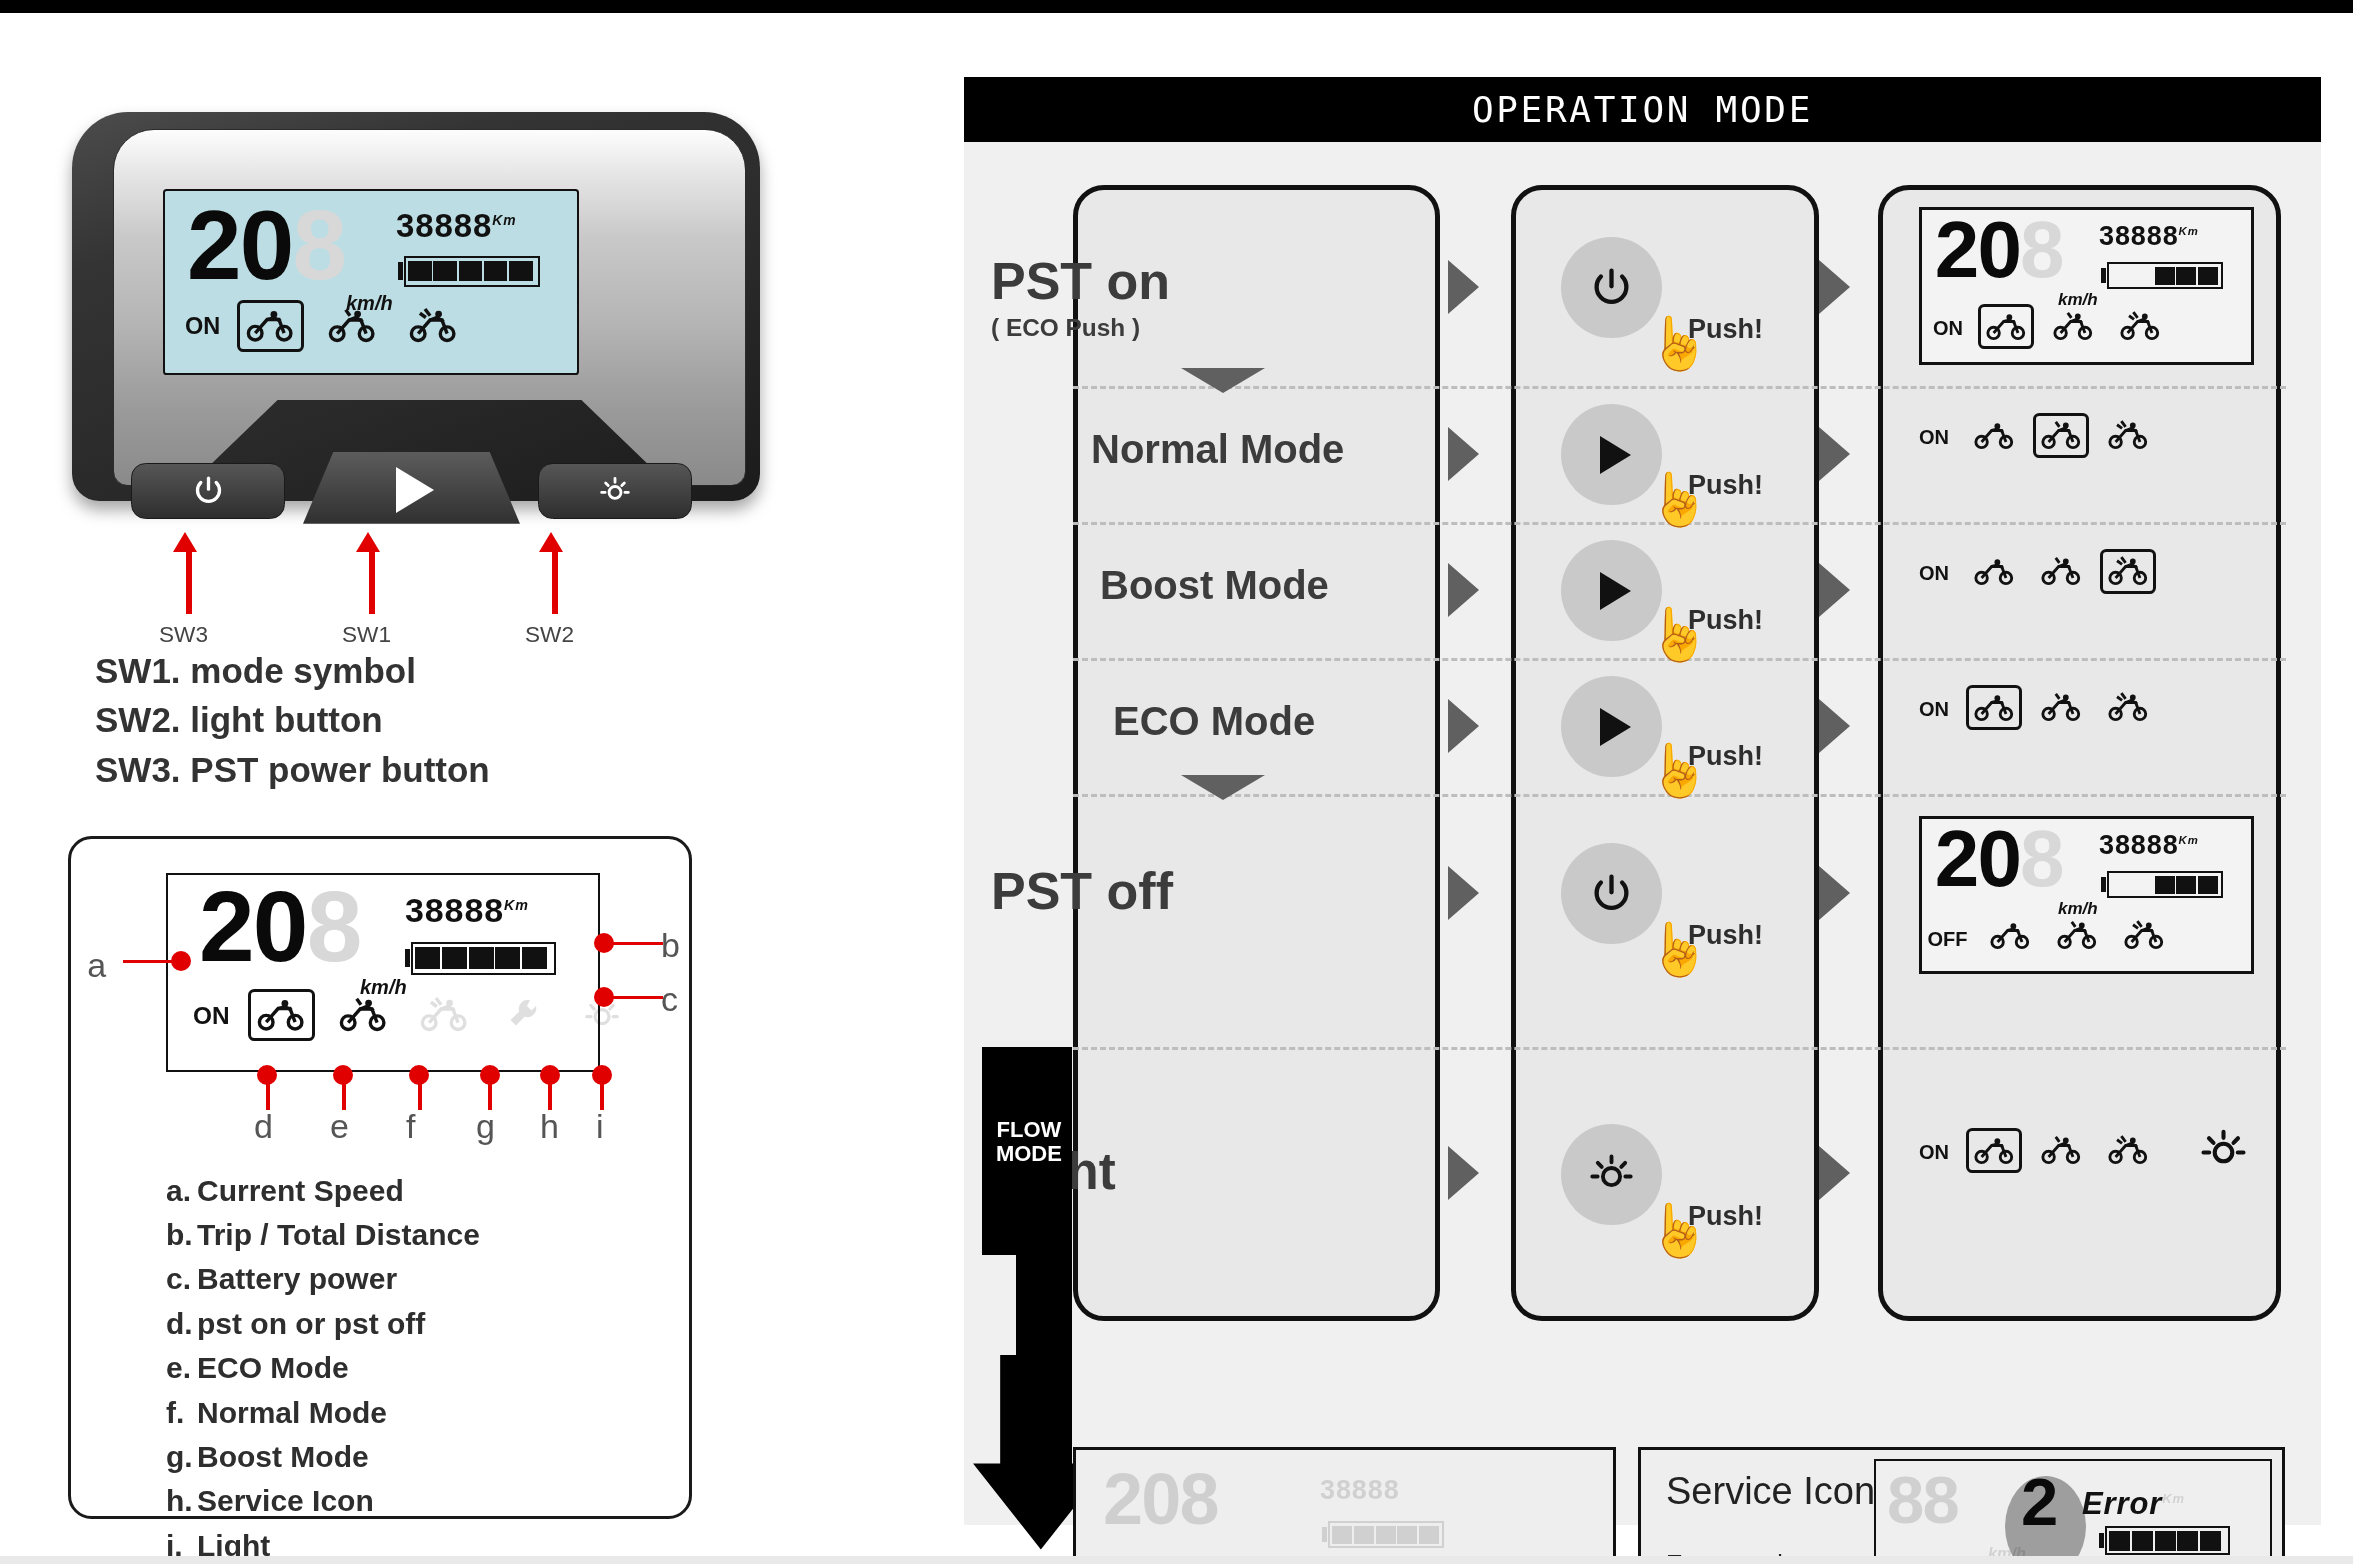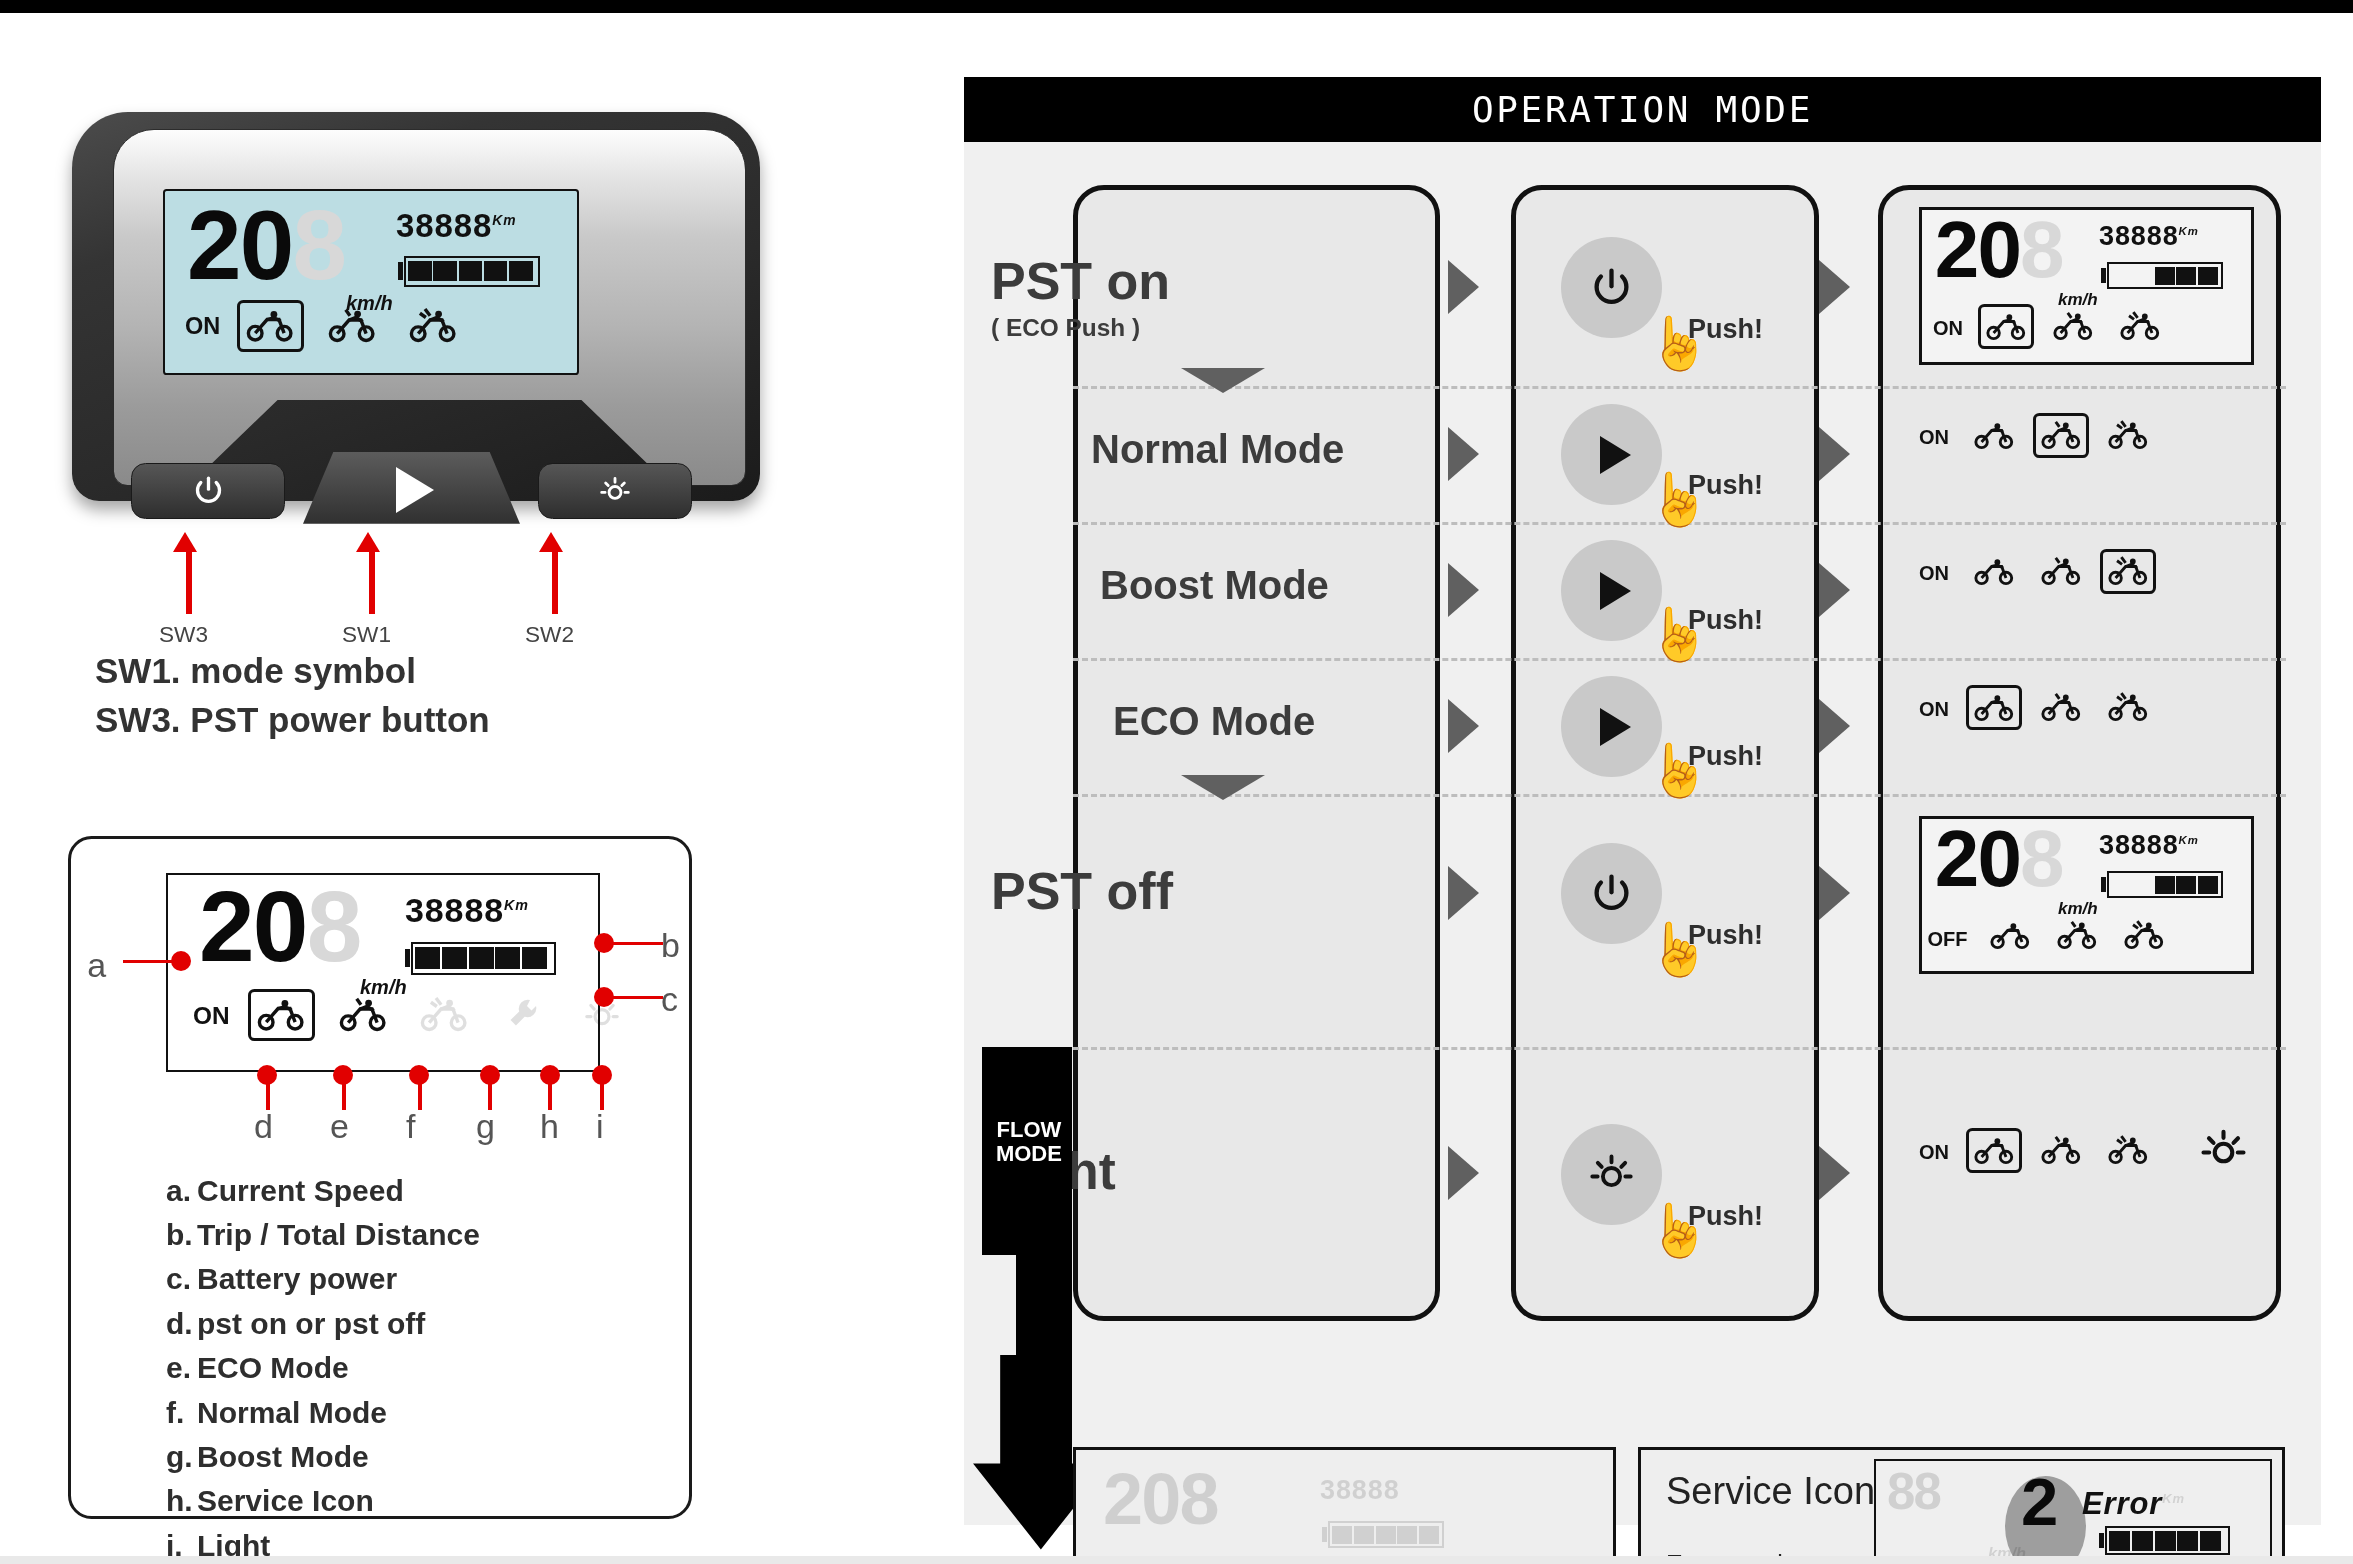--- a/index.html
+++ b/index.html
@@ -241,20 +241,21 @@
     <div class="arrow-head" style="left:302px; top:433px;"></div>
     <div class="sw-lbl" style="left:288px; top:523px;">SW1</div>
 
     <div class="arrow-up" style="left:498px; top:452px; height:63px;"></div>
     <div class="arrow-head" style="left:485px; top:433px;"></div>
     <div class="sw-lbl" style="left:471px; top:523px;">SW2</div>
   </div>
 
   <div class="sw-list">
     <div>SW1. mode symbol</div>
+    <div>SW2. light button</div>
     <div>SW3. PST power button</div>
   </div>
 
   <div class="legend-card">
     <div class="legend-lcd lcd">
       <div class="spd" style="left:31px; top:1.8px; font-size:100px; line-height:1;">
         <span>20</span><span class="ghost">8</span>
       </div>
       <div class="kmh" style="left:192px; top:101px; font-size:20px;">km/h</div>
       <div class="odo" style="left:237px; top:16.3px; font-size:34px;">
@@ -788,21 +789,21 @@
         </div>
 
       </div>
 
       <div class="servicebox">
         <div class="svc-title">Service Icon</div>
         <div class="errnum-lbl">Error number</div>
         <div class="leaderline" style="left:233px; top:119px; width:177px; transform:rotate(-17deg);"></div>
 
         <div class="lcd" style="position:absolute; left:233px; top:9px; width:398px; height:217px; border:2.7px solid #111; background:#efefef;">
-          <div class="spd faded" style="left:11px; top:5.4px; font-size:51px; line-height:1;">88</div>
+          <div class="spd faded" style="left:11px; top:5.4px; font-size:67px; line-height:1;">88</div>
           <div class="errcircle" style="left:129px; top:14.5px;"></div>
           <div class="spd" style="left:145px; top:7.2px; font-size:67px; line-height:1;">2</div>
           <div class="odo" style="left:206px; top:25px; font-size:31px; font-style:italic;">
             <span>Error</span><span class="u faded">Km</span>
           </div>
           <div class="kmh faded" style="left:112px; top:83px; font-size:16.3px;">km/h</div>
           <div class="batt" style="left:223px; top:65px;">
             <div class="cap" style="height:14.5px;"></div>
             <div class="body" style="width:125px;height:29px;">
               <div class="cell" style="width:21px;height:20px;"></div>

